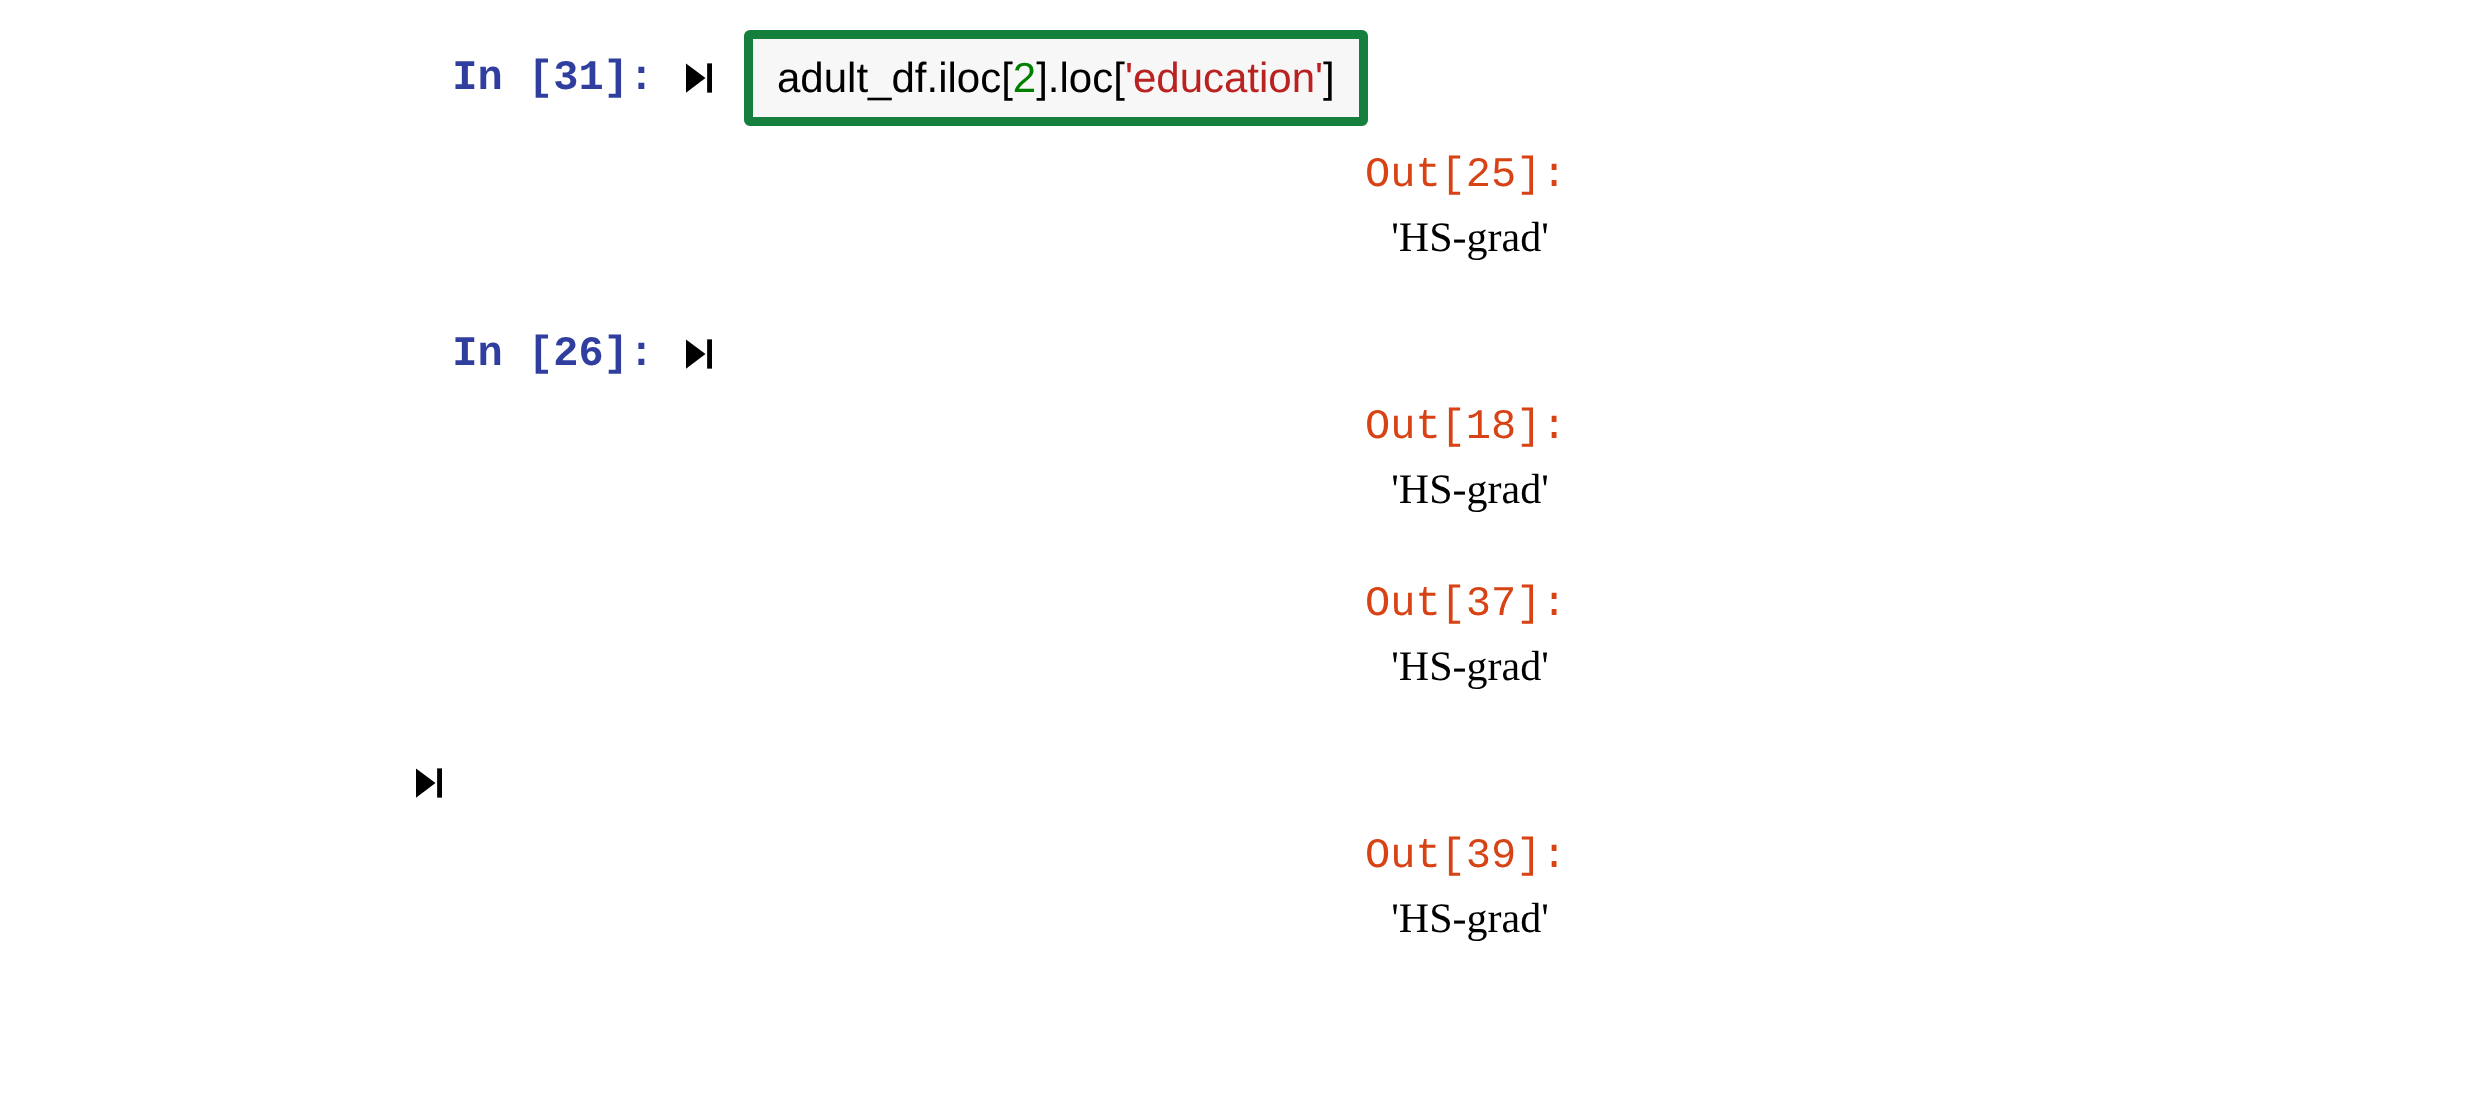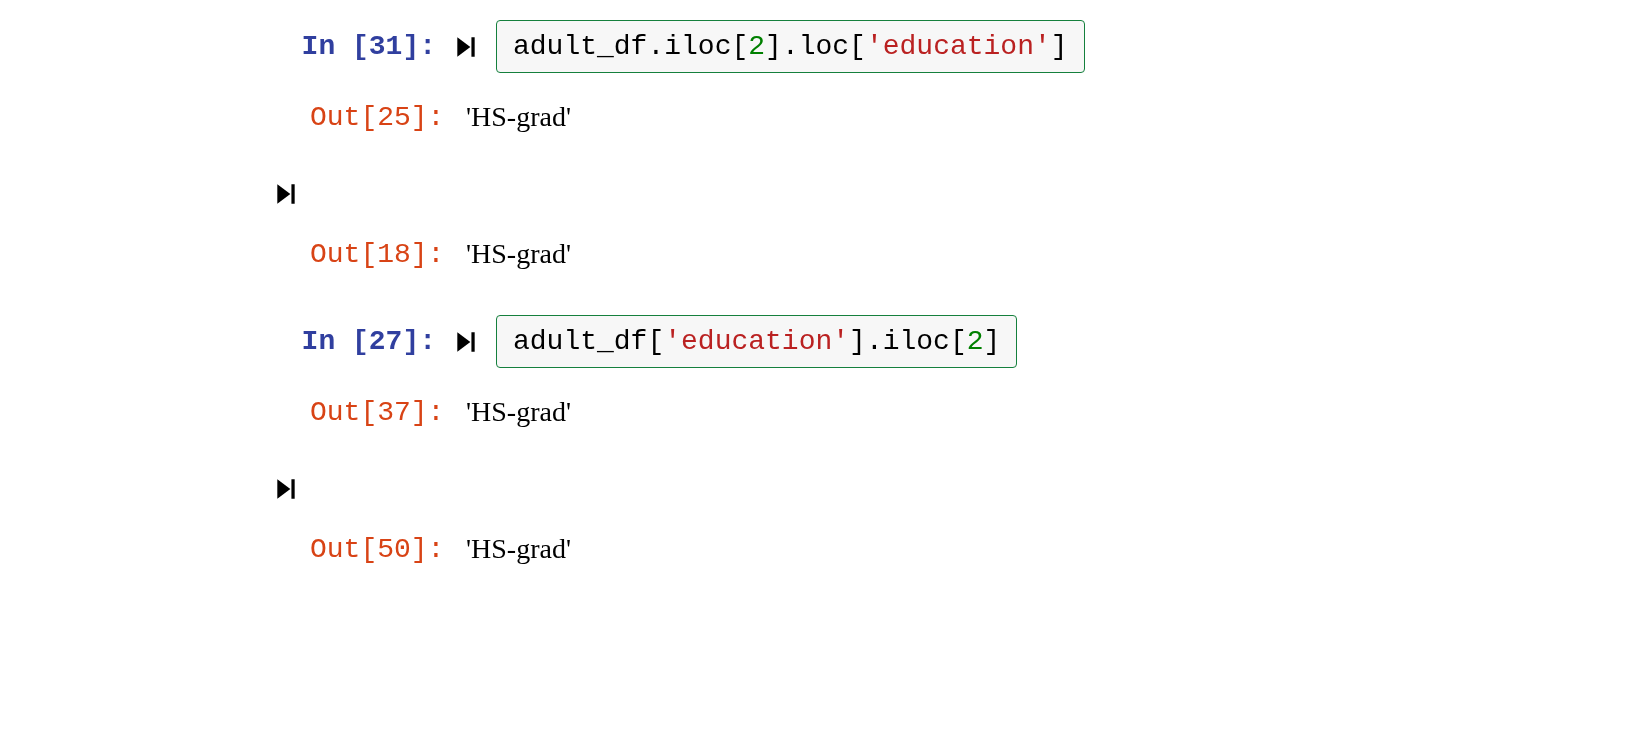--- a/index.html
+++ b/index.html
@@ -16,20 +16,21 @@
     }
     .in-row {
       display: flex;
       align-items: center;
       margin-bottom: 18px;
     }
     .out-row {
       display: flex;
       align-items: center;
       padding-left: 40px;
+      flex-direction: column;
     }
     .in-prompt {
       color: #303F9F;
       font-weight: bold;
       width: 180px;
       text-align: right;
       padding-right: 14px;
       white-space: nowrap;
     }
     .out-prompt {
@@ -45,24 +46,24 @@
       margin-right: 14px;
       flex-shrink: 0;
       display: flex;
       align-items: center;
       justify-content: center;
       cursor: pointer;
     }
     .run-icon svg { display: block; }
     .code-input {
       background: #F7F7F7;
-      border: 1px solid #15803d;
+      border: 6px solid #15803d;
       border-radius: 4px;
       padding: 10px 16px;
-      font-family: Liberation Mono, monospace;
+      font-family: Liberation Sans, sans-serif;
       font-size: inherit;
       white-space: pre;
     }
     .code-output {
       padding: 10px 16px 10px 16px;
       font-family: Liberation Serif, serif;
       font-size: inherit;
       white-space: pre;
     }
     .tok-ident { color: #000000; }
@@ -85,55 +86,46 @@
         </div>
         <div class="code-input"><span class="tok-ident">adult_df</span><span class="tok-punc">.</span><span class="tok-ident">iloc</span><span class="tok-punc">[</span><span class="tok-num">2</span><span class="tok-punc">].</span><span class="tok-ident">loc</span><span class="tok-punc">[</span><span class="tok-str">'education'</span><span class="tok-punc">]</span></div>
       </div>
       <div class="out-row">
         <div class="out-prompt">Out[25]:</div>
         <div class="code-output">'HS-grad'</div>
       </div>
     </div>
     <div class="cell">
       <div class="in-row">
+        <div class="in-prompt">In [26]:</div>
         <div class="run-icon">
           <svg width="26" height="26" viewBox="0 0 24 24" fill="none">
             <path d="M4 3 L4 21 L16 12 Z" fill="#000"></path>
             <rect x="17" y="3" width="3" height="18" fill="#000"></rect>
           </svg>
         </div>
       </div>
       <div class="out-row">
         <div class="out-prompt">Out[18]:</div>
         <div class="code-output">'HS-grad'</div>
       </div>
     </div>
     <div class="cell">
-      <div class="in-row">
-        <div class="in-prompt">In [27]:</div>
-        <div class="run-icon">
-          <svg width="26" height="26" viewBox="0 0 24 24" fill="none">
-            <path d="M4 3 L4 21 L16 12 Z" fill="#000"></path>
-            <rect x="17" y="3" width="3" height="18" fill="#000"></rect>
-          </svg>
-        </div>
-        <div class="code-input"><span class="tok-ident">adult_df</span><span class="tok-punc">[</span><span class="tok-str">'education'</span><span class="tok-punc">].</span><span class="tok-ident">iloc</span><span class="tok-punc">[</span><span class="tok-num">2</span><span class="tok-punc">]</span></div>
-      </div>
       <div class="out-row">
         <div class="out-prompt">Out[37]:</div>
         <div class="code-output">'HS-grad'</div>
       </div>
     </div>
     <div class="cell">
       <div class="in-row">
         <div class="run-icon">
           <svg width="26" height="26" viewBox="0 0 24 24" fill="none">
             <path d="M4 3 L4 21 L16 12 Z" fill="#000"></path>
             <rect x="17" y="3" width="3" height="18" fill="#000"></rect>
           </svg>
         </div>
       </div>
       <div class="out-row">
-        <div class="out-prompt">Out[50]:</div>
+        <div class="out-prompt">Out[39]:</div>
         <div class="code-output">'HS-grad'</div>
       </div>
     </div>
   </div>
 
 </body></html>

